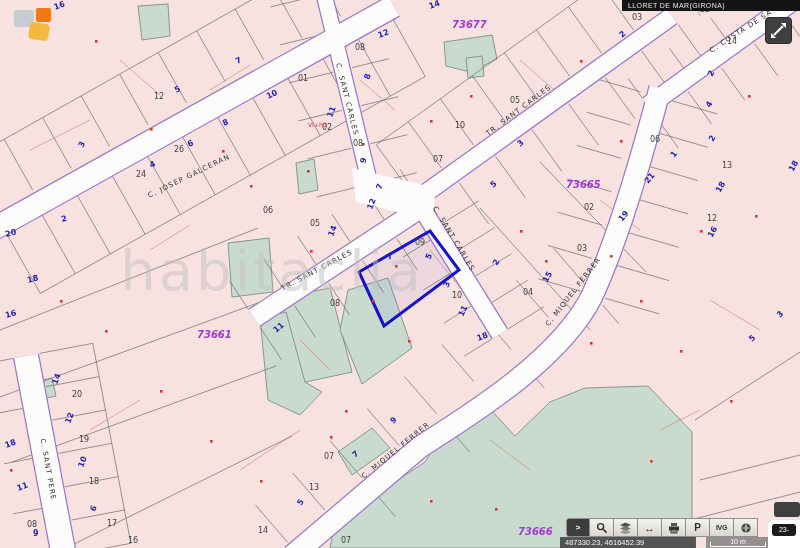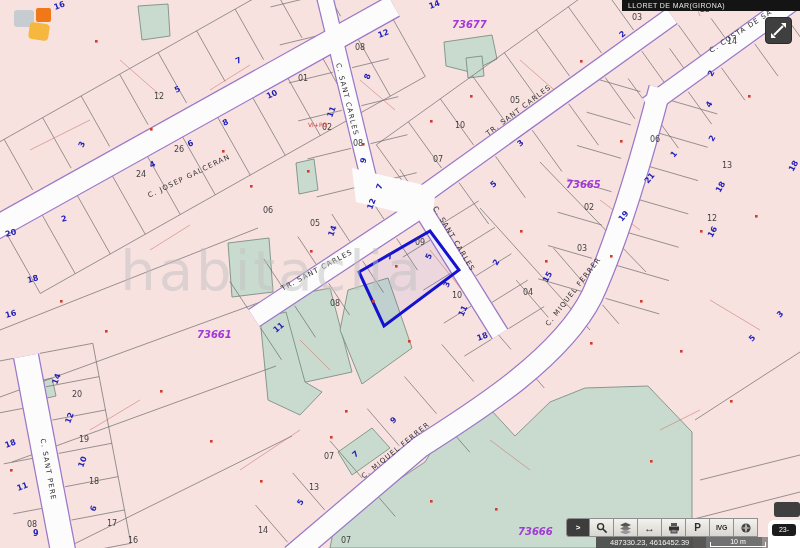--- a/index.html
+++ b/index.html
@@ -25,22 +25,22 @@
   
   #toolbar{position:absolute;left:566px;top:518px;height:19px;display:flex;}
   .tbtn{width:24px;height:19px;box-sizing:border-box;border:1px solid #8f8f8f;border-left-width:0;
         background:linear-gradient(#f4f2ee,#d9d6d1);display:flex;align-items:center;justify-content:center;
         font-size:8px;color:#2e2e2e;cursor:pointer;}
   .tbtn:first-child{border-left-width:1px;background:#3d3d3d;color:#fff;font-weight:bold;border-radius:3px 0 0 3px;}
   .tbtn .txt{font-size:7px;font-weight:bold;letter-spacing:-0.3px;}
   .tbtn .bigp{font-size:10px;font-weight:bold;}
   .tbtn .arrow{font-size:11px;font-weight:bold;}
   
-  #coordbar{position:absolute;left:560px;top:537px;width:166px;height:11px;background:rgba(66,66,66,.88);
-        color:#f2f2f2;font-size:7.5px;line-height:11px;padding-left:14px;box-sizing:border-box;margin-left:36px;}
+  #coordbar{position:absolute;left:560px;top:537px;width:136px;height:11px;background:rgba(66,66,66,.88);
+        color:#f2f2f2;font-size:7.5px;line-height:11px;padding-left:5px;box-sizing:border-box;}
   #scalebar{position:absolute;left:706px;top:537px;width:64px;height:11px;background:rgba(120,120,120,.78);
         color:#fff;font-size:7px;line-height:10px;box-sizing:border-box;text-align:center;}
   #scalebar .bracket{position:absolute;left:4px;right:4px;bottom:1px;height:4px;
         border-left:1px solid #fff;border-right:1px solid #fff;border-bottom:1px solid #fff;}
   
   #mini-dark-btn{position:absolute;left:774px;top:502px;width:26px;height:15px;background:#3f3f3f;border-radius:3px;}
   #corner-box{position:absolute;left:768px;top:520px;width:32px;height:28px;background:#fff;border-radius:6px 0 0 0;}
   #corner-box .chip{position:absolute;left:4px;top:4px;width:24px;height:12px;background:#1c1c1c;border-radius:3px;
         color:#fff;font-size:7px;line-height:12px;text-align:center;}
 </style>

